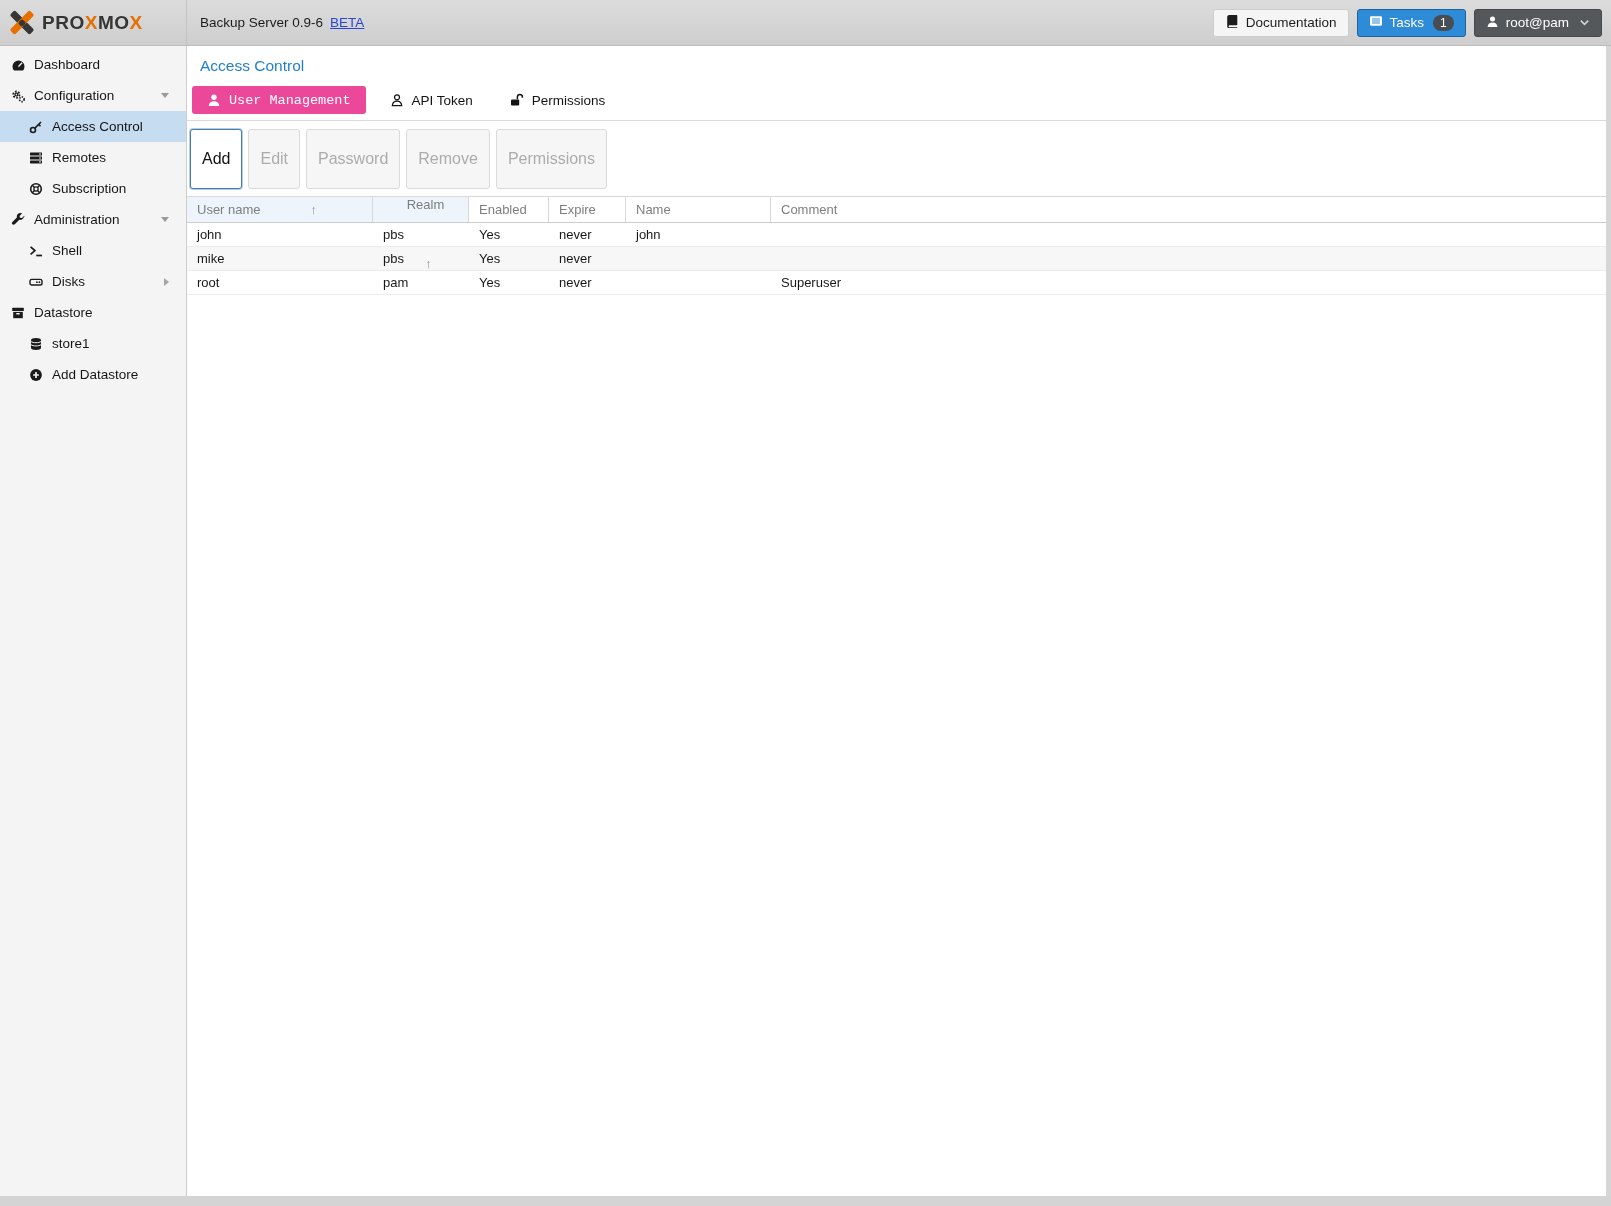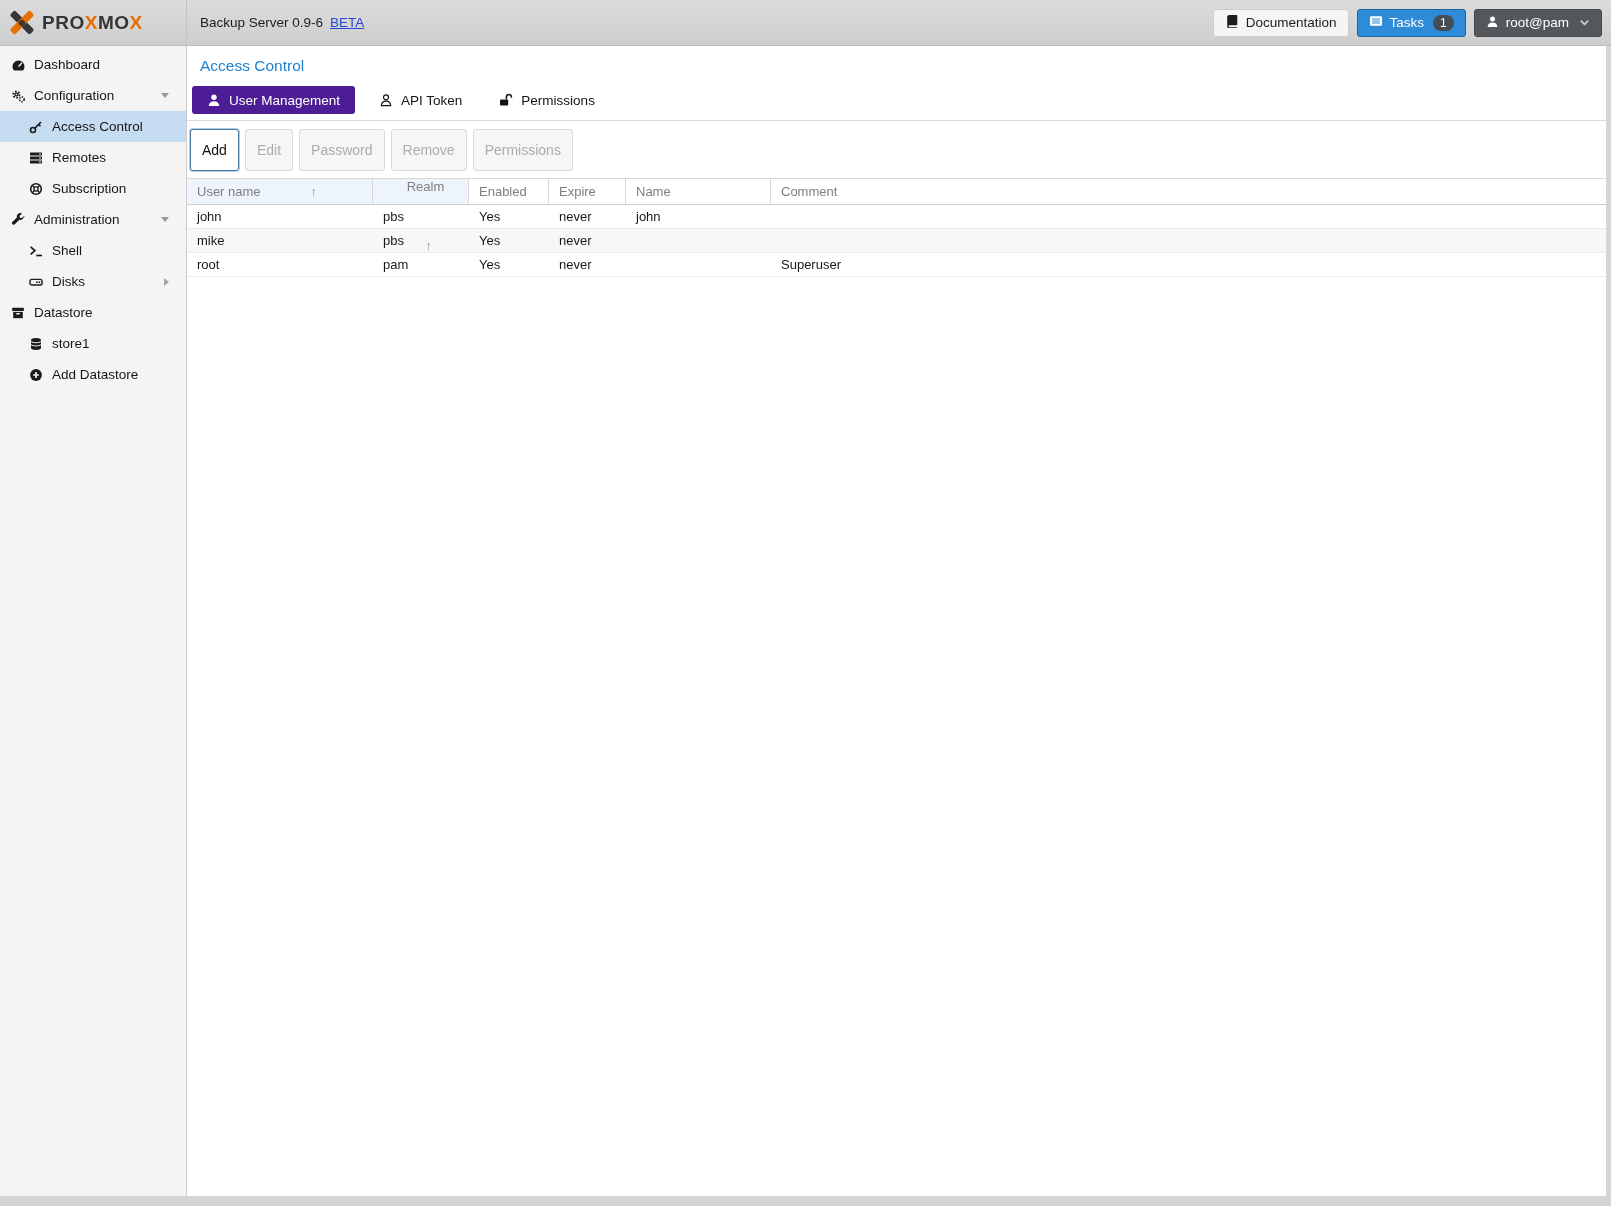--- a/index.html
+++ b/index.html
@@ -39,24 +39,24 @@
   .caret-down  { position:absolute; right:17px; width:0; height:0; border-left:4.5px solid transparent; border-right:4.5px solid transparent; border-top:5px solid #999; }
   .caret-right { position:absolute; right:17px; width:0; height:0; border-top:4.5px solid transparent; border-bottom:4.5px solid transparent; border-left:5px solid #a5a5a5; }
 
   
   .main { flex:1; background:#fff; position:relative; }
   .right-strip { position:absolute; top:0; right:0; bottom:0; width:5px; background:#d6d6d6; }
   .page-title { margin:11px 0 11px 13px; font-size:15.5px; font-weight:500; color:#2180ce; }
   .tabs { display:flex; align-items:center; gap:12px; padding-left:5px; }
   .tab { display:inline-flex; align-items:center; gap:8px; height:28px; padding:0 12px; font-size:13.5px; color:#141414; border-radius:3px; cursor:pointer; }
   .tab .ticon { display:inline-flex; align-items:center; }
-  .tab.active { background:#4c1d95; color:#fff; padding:0 15px; }
+  .tab.active { background:#ec4899; color:#fff; padding:0 15px;font-family:Liberation Mono, monospace; }
   .tabs-divider { border-bottom:1px solid #dbdbdb; margin-top:6px; }
   .toolbar { display:flex; gap:6px; padding:8px 0 7px 3px; }
-  .btn { font-size:14px; padding:12px 11px; border-radius:3px; background:#fff; border:1px solid #4d7ba3; color:#121212; box-shadow:0 0 0 1px #aecfec; cursor:pointer; }
+  .btn { font-size:16px; padding:20px 11px; border-radius:3px; background:#fff; border:1px solid #4d7ba3; color:#121212; box-shadow:0 0 0 1px #aecfec; cursor:pointer; }
   .btn.disabled { background:#f6f6f6; border:1px solid #dadada; color:#acacac; box-shadow:none; cursor:default; }
 
   
   .grid { margin-right:5px; }
   .grid-head { display:flex; border-top:1px solid #d8d8d8; border-bottom:1px solid #cdcdcd; height:27px; background:#fff; }
   .hcell { display:flex; align-items:center; padding-left:10px; color:#7e7e7e; border-right:1px solid #d8d8d8; font-size:13px; cursor:pointer;gap:44px; }
   .hcell:last-child { border-right:none; }
   .hcell.sorted { background:#edf4fb; }
   .sort-arrow { margin-left:6px; color:#909090; font-size:13px; }
   .grid-row { display:flex; align-items:center; height:24px; border-bottom:1px solid #ececec; cursor:pointer; }

